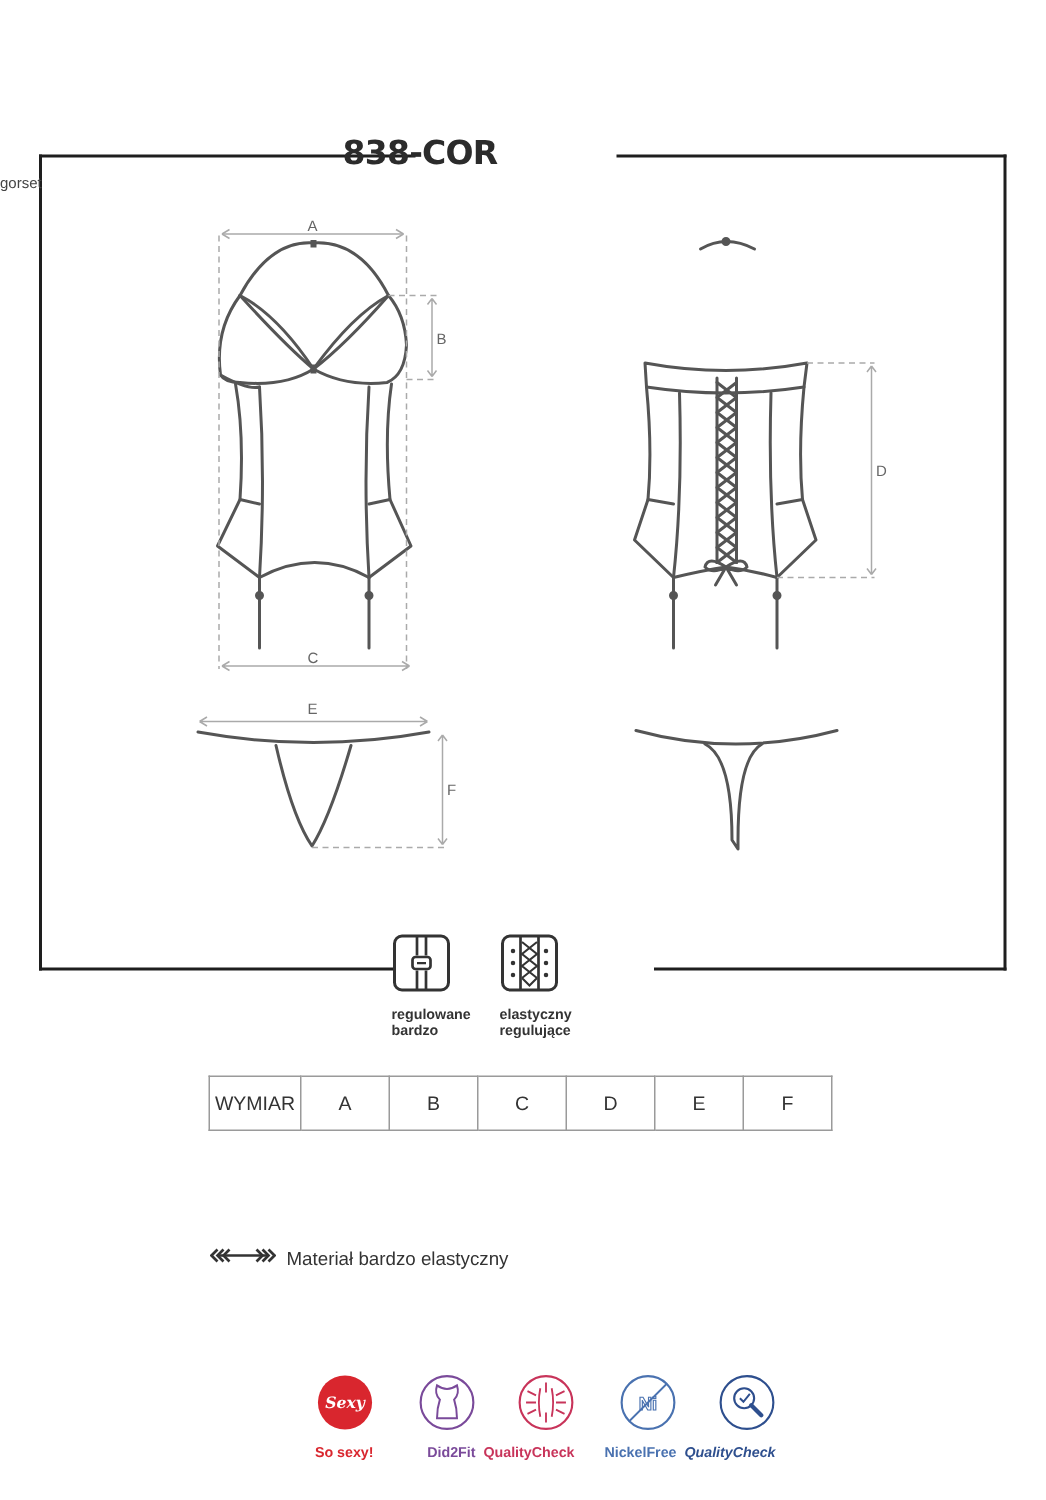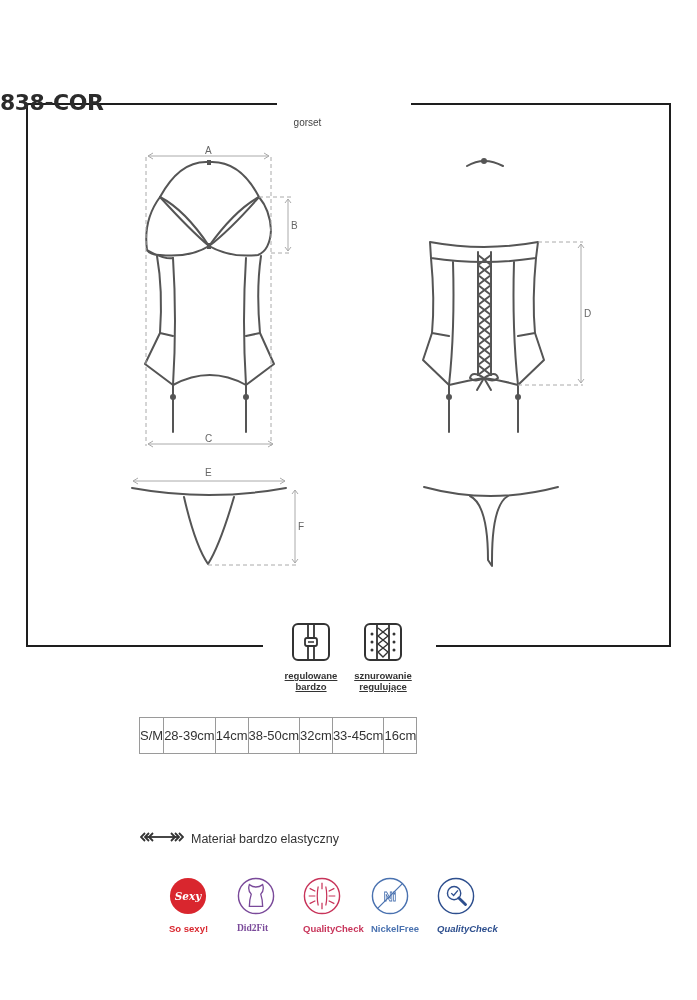--- a/index.html
+++ b/index.html
@@ -1,26 +1,26 @@
 <!DOCTYPE html>
 <html><head>
 <meta charset="utf-8">
 <style>
   html, body { margin:0; padding:0; background:#ffffff; }
   body { width:697px; height:1000px; position:relative; overflow:hidden; font-family:"Liberation Sans", sans-serif; color:#333; }
   .frame-line { position:absolute; background:#1e1e1e; }
-  .title { position:absolute; left:0; width:560px; top:90px; font-size:22px; font-weight:700; color:#2b2b2b; letter-spacing:-0.5px; font-family:"DejaVu Sans", sans-serif; }
-  .subtitle { position:absolute; left:0; width:615px; top:117px; text-align:center; font-size:10px; color:#444; }
+  .title { position:absolute; left:0; width:560px; top:90px; text-align:center; font-size:22px; font-weight:700; color:#2b2b2b; letter-spacing:-0.5px; font-family:"DejaVu Sans", sans-serif; }
+  .subtitle { position:absolute; left:0; width:615px; top:117px; text-align:left; font-size:10px; color:#444; }
   svg.draw { position:absolute; left:0; top:0; }
-  .feature { position:absolute; width:100px; text-align:center; font-size:9.5px; font-weight:700; color:#333; line-height:11px;text-decoration:underline; }
+  .feature { position:absolute; width:100px; font-size:9.5px; font-weight:700; color:#333; line-height:11px; }
   .feature .ico { width:40px; height:40px; margin:0 auto 6px auto; }
   table.sizes { position:absolute; left:139px; top:717px; border-collapse:collapse; font-size:13px; color:#333; }
   table.sizes td { border:1px solid #9a9a9a; height:35px; text-align:center; padding:0; }
   .elastic { position:absolute; left:140px; top:832px; font-size:12.5px; color:#333; display:flex; align-items:flex-start; gap:7px; }
-  .badge { position:absolute; top:877px; width:80px; text-align:left; font-size:9.5px; font-weight:700; }
+  .badge { position:absolute; top:916px; width:80px; text-align:right; font-size:9.5px; font-weight:700; }
   .badge .circle { width:38px; height:38px; margin:0 auto 6px auto; }
 </style>
 </head>
 <body>
 
 <div class="frame-line" style="left:26px; top:103px; width:251px; height:2px;"></div>
 <div class="frame-line" style="left:411px; top:103px; width:260px; height:2px;"></div>
 <div class="frame-line" style="left:26px; top:103px; width:2px; height:544px;"></div>
 <div class="frame-line" style="left:669px; top:103px; width:2px; height:544px;"></div>
 <div class="frame-line" style="left:26px; top:645px; width:237px; height:2px;"></div>
@@ -119,34 +119,34 @@
     <rect x="2" y="2" width="36" height="36" rx="5" fill="none" stroke="#333" stroke-width="2"></rect>
     <path d="M14,2 L14,38 M26,2 L26,38" stroke="#333" stroke-width="1.8"></path>
     <path d="M15,6 L25,14 L15,22 L25,30 M25,6 L15,14 L25,22 L15,30 M15,30 L20,35 L25,30" fill="none" stroke="#333" stroke-width="1.4"></path>
     <circle cx="9" cy="12" r="1.5" fill="#333"></circle>
       <circle cx="9" cy="20" r="1.5" fill="#333"></circle>
       <circle cx="9" cy="28" r="1.5" fill="#333"></circle>
     <circle cx="31" cy="12" r="1.5" fill="#333"></circle>
       <circle cx="31" cy="20" r="1.5" fill="#333"></circle>
       <circle cx="31" cy="28" r="1.5" fill="#333"></circle>
   </svg>
-  <div>sznurowanie</div>
+  <div>elastyczny</div>
   <div>regulujące</div>
 </div>
 
 <table class="sizes">
   <tbody>
-  <tr>
-    <td>S/M</td>
-    <td>28-39cm</td>
-    <td>14cm</td>
-    <td>38-50cm</td>
-    <td>32cm</td>
-    <td>33-45cm</td>
-    <td>16cm</td>
+      <tr>
+    <td style="width:60px;">WYMIAR</td>
+    <td style="width:58px;">A</td>
+    <td style="width:58px;">B</td>
+    <td style="width:58px;">C</td>
+    <td style="width:58px;">D</td>
+    <td style="width:58px;">E</td>
+    <td style="width:58px;">F</td>
   </tr>
 </tbody>
   </table>
 
 <div class="elastic">
   <svg width="44" height="10" viewBox="0 0 44 10">
     <g fill="none" stroke="#333" stroke-width="1.8">
       <path d="M5,1 L1,5 L5,9 M9,1 L5,5 L9,9 M13,1 L9,5 L13,9"></path>
       <path d="M6,5 L38,5"></path>
       <path d="M31,1 L35,5 L31,9 M35,1 L39,5 L35,9 M39,1 L43,5 L39,9"></path>
@@ -155,21 +155,21 @@
   <span>Materiał bardzo elastyczny</span>
 </div>
 
 <div class="badge" style="left:169px; color:#d9262e;">
   <svg class="circle" viewBox="0 0 40 40">
     <circle cx="20" cy="20" r="19" fill="#d9262e"></circle>
     <text x="20" y="24" text-anchor="middle" font-family="DejaVu Serif, serif" font-style="italic" font-size="11" fill="#fff">Sexy</text>
   </svg>
   <div>So sexy!</div>
 </div>
-<div class="badge" style="left:237px; color:#7a4a9a;font-family:Liberation Serif, serif;">
+<div class="badge" style="left:237px; color:#7a4a9a;">
   <svg class="circle" viewBox="0 0 40 40">
     <circle cx="20" cy="20" r="18.5" fill="none" stroke="#7a4a9a" stroke-width="1.5"></circle>
     <path d="M13,8 Q20,13 27,8 Q29,14 25,18 Q27,24 27,31 L13,31 Q13,24 15,18 Q11,14 13,8 Z" fill="none" stroke="#7a4a9a" stroke-width="1.4"></path>
   </svg>
   <div>Did2Fit</div>
 </div>
 <div class="badge" style="left:303px; color:#c8345a;">
   <svg class="circle" viewBox="0 0 40 40">
     <circle cx="20" cy="20" r="18.5" fill="none" stroke="#c8345a" stroke-width="1.5"></circle>
     <g stroke="#c8345a" stroke-width="1.3" fill="none">

